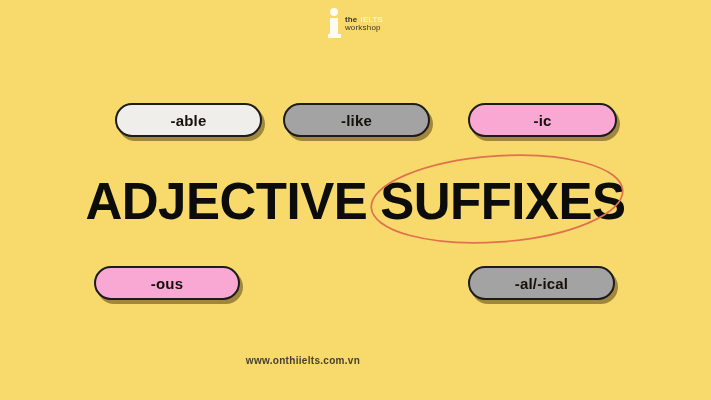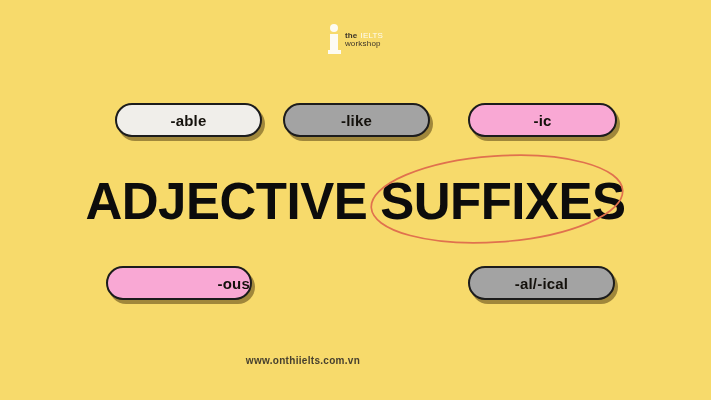--- a/index.html
+++ b/index.html
@@ -17,21 +17,21 @@
     width: 711px;
     height: 400px;
     background: #f7da6b;
     overflow: hidden;
   }
 
   
   #logo {
     position: absolute;
     left: 0;
-    top: 22px;
+    top: 6px;
     width: 711px;
     height: 34px;
     display: flex;
     align-items: center;
     justify-content: center;
     gap: 4px;
   }
   #logo-mark {
     width: 13px;
     height: 30px;
@@ -110,21 +110,21 @@
     letter-spacing: 0.2px;
     user-select: none;
   }
   .chip.white  { background: #f0eeea; }
   .chip.blue   { background: #a3a3a3; }
   .chip.coral  { background: #f9a8d4; }
 
   #chip-able    { left: 115px;  top: 103px; width: 147px; }
   #chip-like    { left: 283px; top: 103px; width: 147px; }
   #chip-ic      { left: 468px; top: 103px; width: 149px; }
-  #chip-ous     { left: 106px;  top: 266px; width: 146px; justify-content: flex-end; }
+  #chip-ous     { left: 94px;  top: 266px; width: 146px; }
   #chip-some    { left: 281px; top: 266px; width: 147px; }
   #chip-alical  { left: 468px; top: 266px; width: 147px; }
 
   
   #headline {
     position: absolute;
     left: 0;
     top: 170px;
     width: 711px;
     height: 62px;

